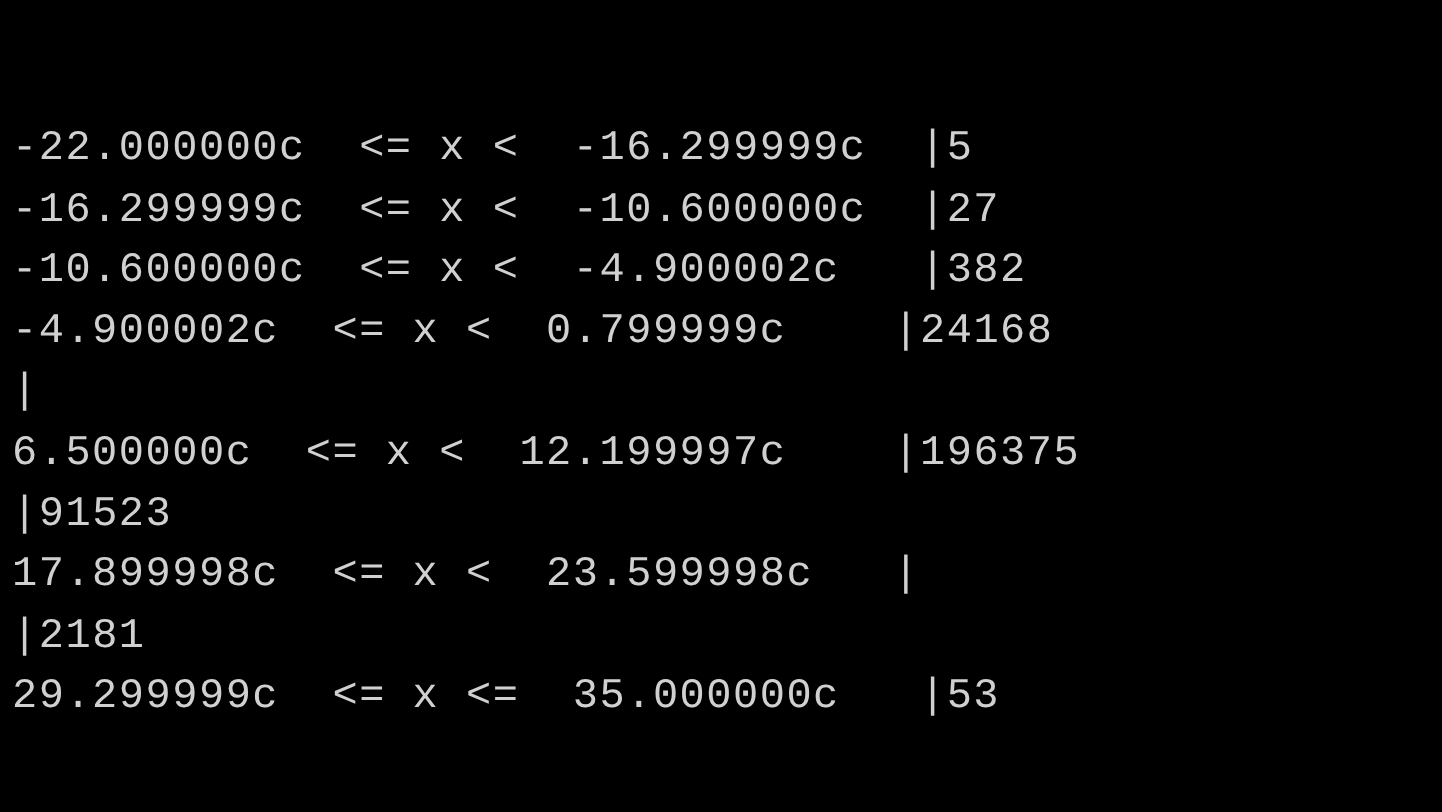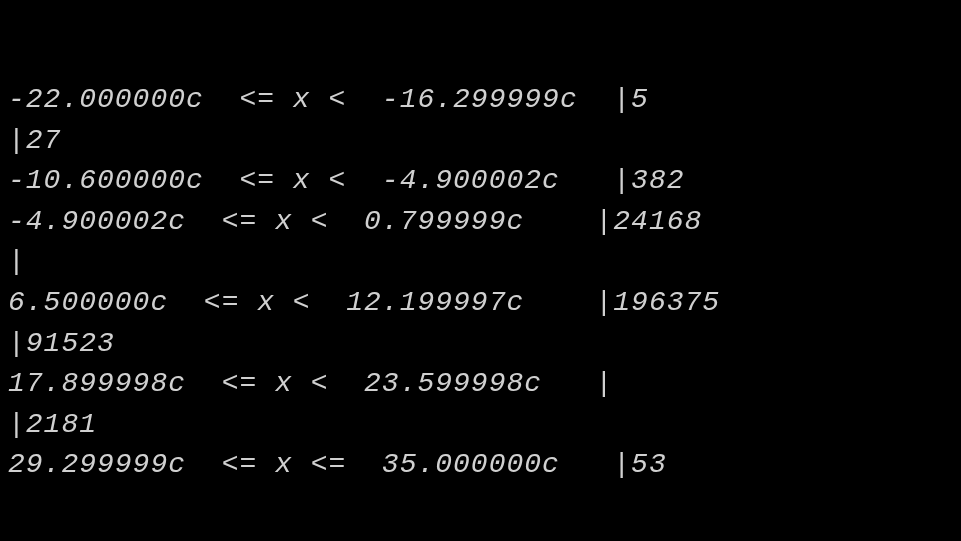--- a/index.html
+++ b/index.html
@@ -1,19 +1,18 @@
 <!DOCTYPE html>
 <html><head>
   <meta charset="utf-8">
   <style>
     * {
       margin: 0;
       padding: 0;
       box-sizing: border-box;
-      font-style: italic;
     }
     body {
       background: #000000;
       width: 961px;
       height: 541px;
       font-family: "Courier New", Courier, monospace;
       font-size: 28px;
       color: #d0d0d0;
       padding: 80px 8px 0 8px;
       letter-spacing: 1px;
@@ -32,21 +31,21 @@
     .count-part {
       display: inline-block;
     }
   </style>
 </head>
 <body>
 
 <div class="terminal">
 
 <div class="row"><span class="range-part">-22.000000c  &lt;= x &lt;  -16.299999c  </span><span>|</span><span class="count-part">5</span></div>
-    <div class="row"><span>|</span><span class="count-part">27</span></div>
+    <div class="row"><span class="range-part">-16.299999c  &lt;= x &lt;  -10.600000c  </span><span>|</span><span class="count-part">27</span></div>
     <div class="row"><span class="range-part">-10.600000c  &lt;= x &lt;  -4.900002c   </span><span>|</span><span class="count-part">382</span></div>
     <div class="row"><span class="range-part">-4.900002c  &lt;= x &lt;  0.799999c    </span><span>|</span><span class="count-part">24168</span></div>
     <div class="row"><span>|</span></div>
     <div class="row"><span class="range-part">6.500000c  &lt;= x &lt;  12.199997c    </span><span>|</span><span class="count-part">196375</span></div>
     <div class="row"><span>|</span><span class="count-part">91523</span></div>
     <div class="row"><span class="range-part">17.899998c  &lt;= x &lt;  23.599998c   </span><span>|</span></div>
     <div class="row"><span>|</span><span class="count-part">2181</span></div>
     <div class="row"><span class="range-part">29.299999c  &lt;= x &lt;=  35.000000c   </span><span>|</span><span class="count-part">53</span></div>
   </div>
 

